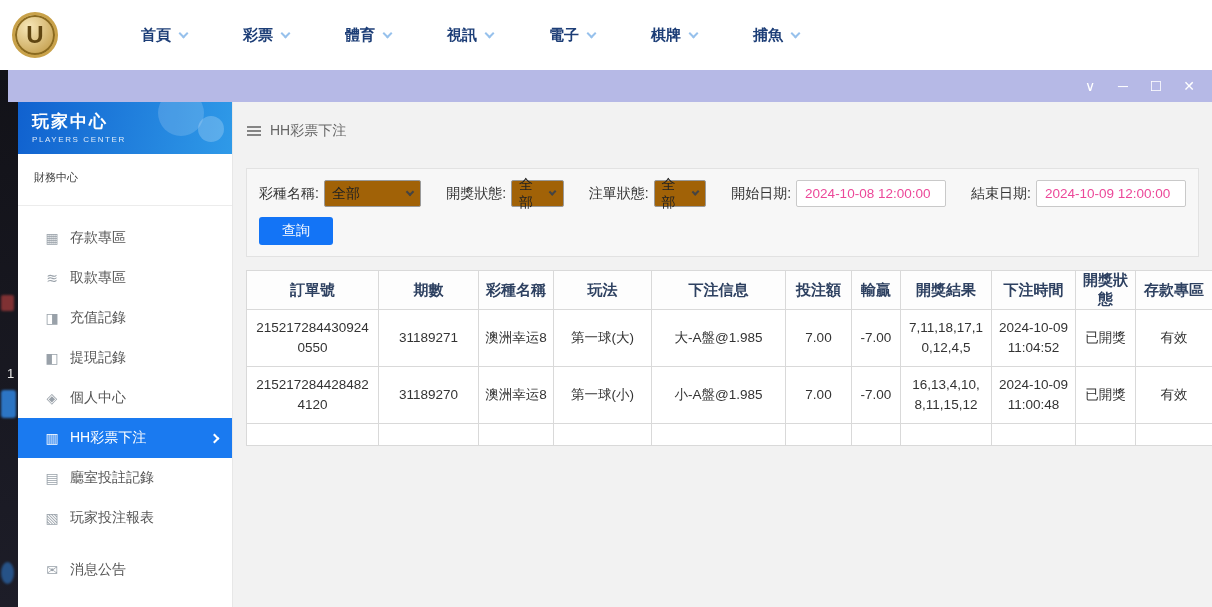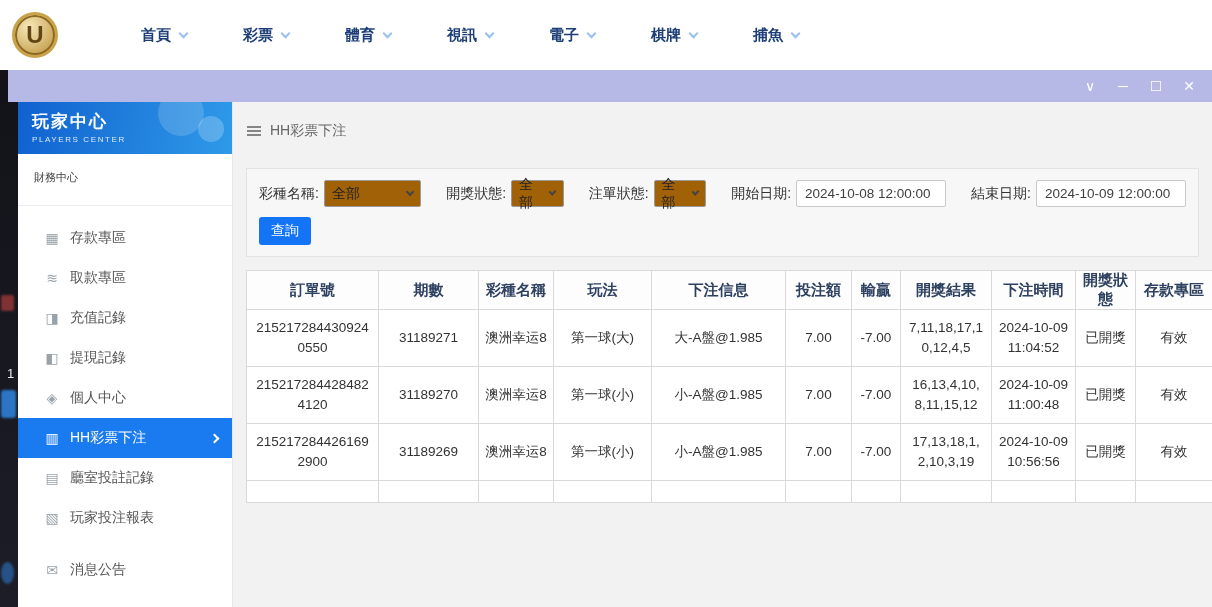--- a/index.html
+++ b/index.html
@@ -54,22 +54,22 @@
   .burger{width:14px;height:10px;border-top:2px solid #858585;border-bottom:2px solid #858585;position:relative}
   .burger::after{content:"";position:absolute;left:0;right:0;top:2px;height:2px;background:#858585}
 
   .filter-panel{margin:8px 13px 0;background:#f7f7f7;border:1px solid #e2e2e2;padding:11px 12px}
   .filter-row{display:flex;align-items:center;font-size:14px;color:#333}
   .flabel{margin-right:5px;white-space:nowrap}
   .gap{margin-left:25px}
   .select{height:27px;background:#a16207;border:1px solid #9a9a9a;border-radius:2px;display:inline-flex;align-items:center;justify-content:space-between;padding:0 7px;font-size:14px;color:#222;cursor:pointer}
   .sel-caret{width:6px;height:6px;border-right:2px solid #444;border-bottom:2px solid #444;transform:rotate(45deg);margin-left:8px;margin-bottom:3px}
   .w118{width:118px}.w62{width:62px}
-  .date-input{height:27px;width:150px;border:1px solid #c9c9c9;border-radius:2px;font-size:13.5px;color:#404040;padding:0 8px;font-family:inherit;background:#fff}
-  .search-btn{margin-top:10px;background:#1374f6;color:#fff;border:none;border-radius:3px;height:28px;padding:0 12px;font-size:14px;cursor:pointer;font-family:inherit}
+  .date-input{height:27px;width:150px;border:1px solid #c9c9c9;border-radius:2px;font-size:13.5px;color:#ec4899;padding:0 8px;font-family:inherit;background:#fff}
+  .search-btn{margin-top:10px;background:#1374f6;color:#fff;border:none;border-radius:3px;height:28px;padding:0 23px;font-size:14px;cursor:pointer;font-family:inherit}
 
   .bet-table{margin:13px 0 0 13px;border-collapse:collapse;table-layout:fixed;width:966px;background:#fff}
   .bet-table th{border:1px solid #d9d9d9;height:38px;font-size:15px;color:#2e4161;background:#fdfdfd;font-weight:bold;padding:0 3px}
   .bet-table td{border:1px solid #d9d9d9;height:57px;font-size:13.5px;color:#333;text-align:center;padding:4px 6px;word-break:break-all;line-height:1.45}
   tr.partial td{height:22px}
 </style>
 </head>
 <body>
 
 <div class="page">
@@ -313,33 +313,20 @@
               <td>第一球(小)</td>
               <td>小-A盤@1.985</td>
               <td>7.00</td>
               <td>-7.00</td>
               <td>16,13,4,10,8,11,15,12</td>
               <td>2024-10-09 11:00:48</td>
               <td>已開獎</td>
               <td>有效</td>
             </tr>
 
-            <tr>
-              <td>2152172844261692900</td>
-              <td>31189269</td>
-              <td>澳洲幸运8</td>
-              <td>第一球(小)</td>
-              <td>小-A盤@1.985</td>
-              <td>7.00</td>
-              <td>-7.00</td>
-              <td>17,13,18,1,2,10,3,19</td>
-              <td>2024-10-09 10:56:56</td>
-              <td>已開獎</td>
-              <td>有效</td>
-            </tr>
 
           <tr class="partial">
             <td></td>
               <td></td>
               <td></td>
               <td></td>
               <td></td>
               <td></td>
               <td></td>
               <td></td>

